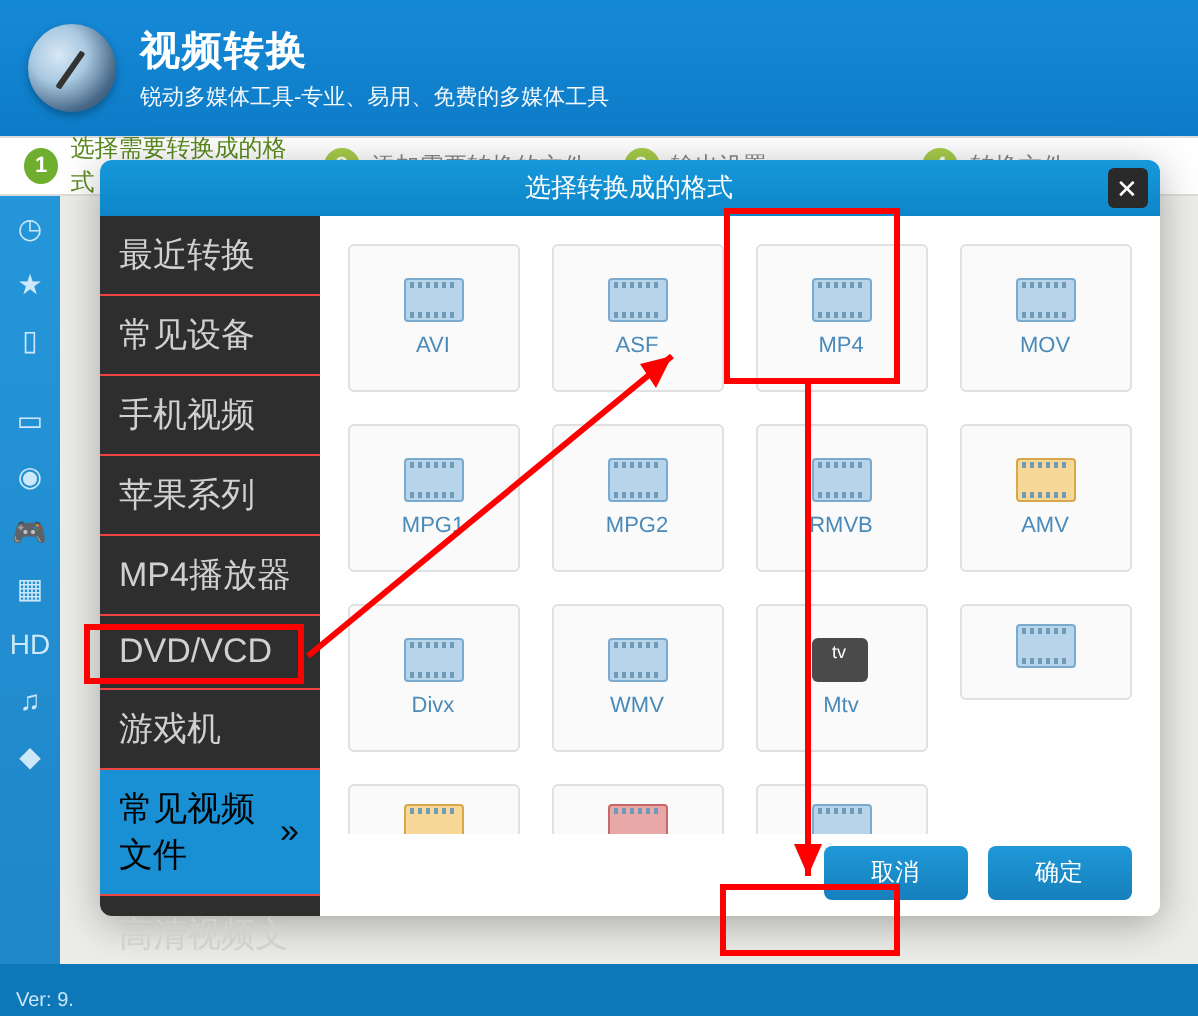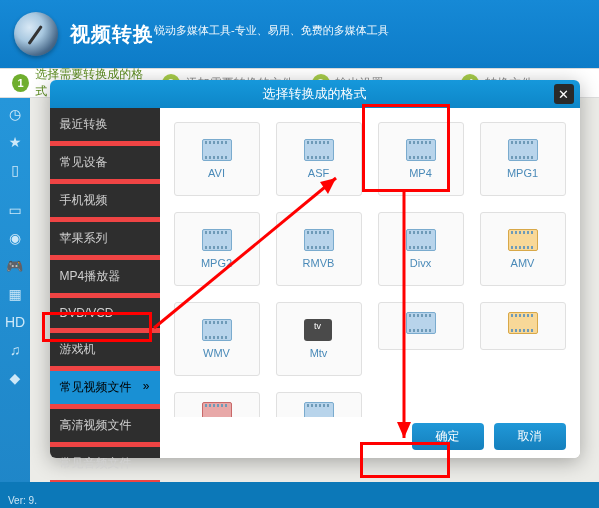--- a/index.html
+++ b/index.html
@@ -1,38 +1,38 @@
 <!DOCTYPE html>
 <html><head>
 <meta charset="utf-8">
 <style>
 *{margin:0;padding:0;box-sizing:border-box;font-family:"Microsoft YaHei",Arial,sans-serif}
 body{width:599px;height:508px;overflow:hidden;background:#f5f5f5;position:relative}
 .header{height:68px;background:linear-gradient(#1689d6,#0d7cc8);display:flex;align-items:center;padding:0 14px;color:#fff}
 .logo{width:44px;height:44px;border-radius:50%;background:radial-gradient(circle at 35% 35%,#d8e8f5 0%,#a8c8e0 35%,#4a6a8a 70%,#2a3a4a 100%);margin-right:12px;position:relative;box-shadow:0 2px 4px rgba(0,0,0,.3)}
 .logo::after{content:"";position:absolute;left:26px;top:14px;width:3px;height:22px;background:#333;transform:rotate(35deg);transform-origin:top;border-radius:1px}
-.title-block{display:flex;}
+.title-block{display:flex;flex-direction:column}
 .title{font-size:20px;font-weight:bold;letter-spacing:1px}
 .subtitle{font-size:11px;margin-top:2px;opacity:.95}
 .steps{height:30px;background:#fff;border-top:1px solid #ddd;border-bottom:1px solid #ddd;display:flex;align-items:center;position:relative}
 .step{display:flex;align-items:center;font-size:12px;color:#888;flex:1;padding-left:12px}
 .step-num{width:18px;height:18px;border-radius:50%;background:#a7cc4a;color:#fff;display:flex;align-items:center;justify-content:center;font-size:11px;margin-right:6px;font-weight:bold}
 .step.active .step-num{background:#6fae2e}
 .step.active{color:#5a8a1e}
 .content{display:flex;height:390px;background:#e8e8e8}
 .iconbar{width:30px;background:linear-gradient(#2596da,#1f86c8);display:flex;flex-direction:column;align-items:center;padding-top:8px;gap:12px}
 .iconbar span{color:#cde8f8;font-size:14px;cursor:pointer}
 .main{flex:1;background:#ecece8;position:relative}
 .modal-overlay{position:absolute;left:0;right:0;top:0;bottom:0;display:flex;align-items:flex-start;justify-content:center}
 .modal{width:530px;background:#fff;border-radius:6px;box-shadow:0 4px 20px rgba(0,0,0,.3);margin-top:-18px}
 .modal-header{background:linear-gradient(#1698db,#0d86c8);color:#fff;padding:5px 4px;border-radius:6px 6px 0 0;display:flex;align-items:center;justify-content:center;position:relative;font-size:13px}
 .modal-close{position:absolute;right:6px;top:4px;width:20px;height:20px;background:#2a2a2a;border-radius:3px;color:#fff;display:flex;align-items:center;justify-content:center;font-size:13px;cursor:pointer}
 .modal-body{display:flex;height:350px}
 .sidebar{width:110px;background:#2e2e2e;display:flex;flex-direction:column;border-bottom-left-radius:6px}
-.side-item{color:#d0d0d0;font-size:12px;padding:8px 10px;border-bottom:5px solid #ef4444;cursor:pointer;display:flex;justify-content:space-between}
+.side-item{color:#d0d0d0;font-size:17px;padding:8px 10px;border-bottom:1px solid #ef4444;cursor:pointer;display:flex;align-items:center;justify-content:space-between}
 .side-item.active{background:#1990d4;color:#000000}
 .dialog-panel{flex:1;background:#fff;padding:14px 14px 8px 14px;display:flex;flex-direction:column;border-bottom-right-radius:6px}
 .grid{flex:1;display:grid;grid-template-columns:repeat(4,1fr);gap:16px;overflow:hidden}
 .fmt{border:1px solid #e0e0e0;border-radius:3px;display:flex;flex-direction:column;align-items:center;justify-content:center;cursor:pointer;height:74px;background:#fafafa}
 .fmt-icon{width:30px;height:24px;margin-bottom:4px;position:relative}
 .film{width:30px;height:22px;background:#b8d4eb;border:1px solid #7aabce;border-radius:2px;position:relative}
 .film.br{background:#f8d898;border-color:#d8a848}
 .film.rd{background:#e8a8a8;border-color:#c86868}
 .film::before,.film::after{content:"";position:absolute;left:2px;right:2px;height:3px;background-image:repeating-linear-gradient(90deg,#6f9bb8 0 2px,transparent 2px 4px)}
 .film::before{top:1px}.film::after{bottom:1px}
@@ -155,46 +155,52 @@
                   <div class="fmt-icon">
                     <div class="film"></div>
                   </div>
                   <span class="fmt-label">MP4</span>
                 </div>
 
               <div class="fmt">
                   <div class="fmt-icon">
                     <div class="film"></div>
                   </div>
+                  <span class="fmt-label">MOV</span>
+                </div>
+              <div class="fmt">
+                  <div class="fmt-icon">
+                    <div class="film"></div>
+                  </div>
                   <span class="fmt-label">MPG1</span>
                 </div>
               <div class="fmt">
                   <div class="fmt-icon">
                     <div class="film"></div>
                   </div>
                   <span class="fmt-label">MPG2</span>
                 </div>
               <div class="fmt">
                   <div class="fmt-icon">
                     <div class="film"></div>
                   </div>
                   <span class="fmt-label">RMVB</span>
                 </div>
 
               <div class="fmt">
                   <div class="fmt-icon">
+                    <div class="film br"></div>
+                  </div>
+                  <span class="fmt-label">AMV</span>
+                </div>
+              <div class="fmt">
+                  <div class="fmt-icon">
                     <div class="film"></div>
                   </div>
                   <span class="fmt-label">Divx</span>
-                </div>
-              <div class="fmt">
-                  <div class="fmt-icon">
-                    <div class="film br"></div>
-                  </div>
-                  <span class="fmt-label">AMV</span>
                 </div>
               <div class="fmt">
                   <div class="fmt-icon">
                     <div class="film"></div>
                   </div>
                   <span class="fmt-label">WMV</span>
                 </div>
               <div class="fmt">
                   <div class="fmt-icon">
                     <div class="tvb"></div>
@@ -217,22 +223,22 @@
                     <div class="film rd"></div>
                   </div>
                 </div>
               <div class="fmt cut">
                   <div class="fmt-icon">
                     <div class="film"></div>
                   </div>
                 </div>
             </div>
             <div class="dialog-actions">
+              <button class="btn btn-secondary">取消</button>
               <button class="btn btn-primary">确定</button>
-              <button class="btn btn-secondary">取消</button>
             </div>
           </div>
         </div>
       </div>
     </div>
 
   </div>
 </div>
 
 <div class="footer">

